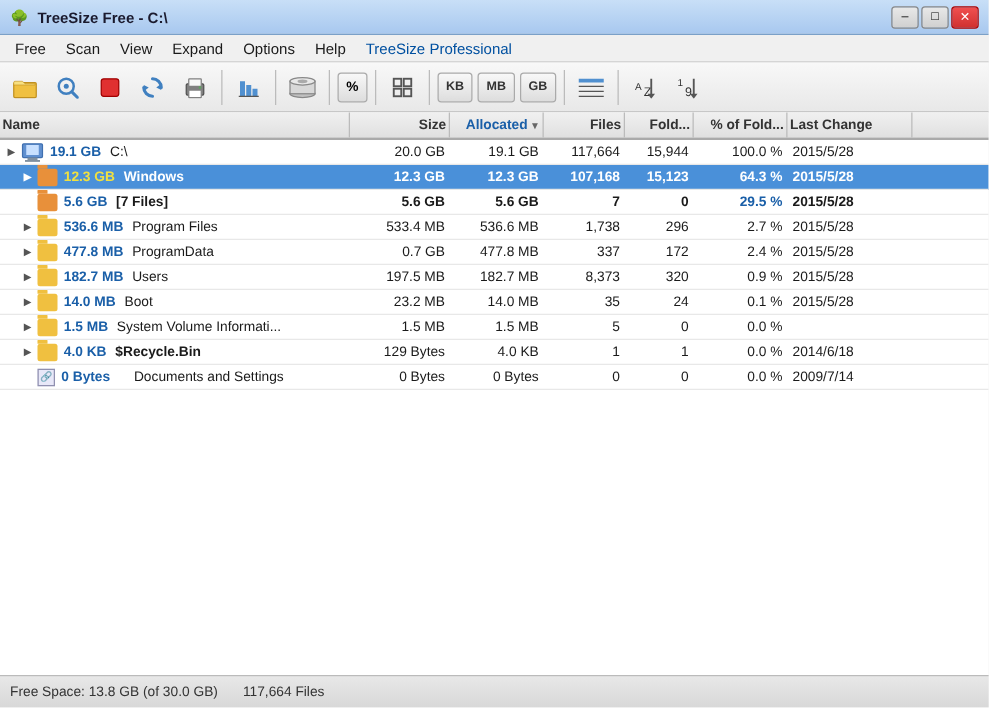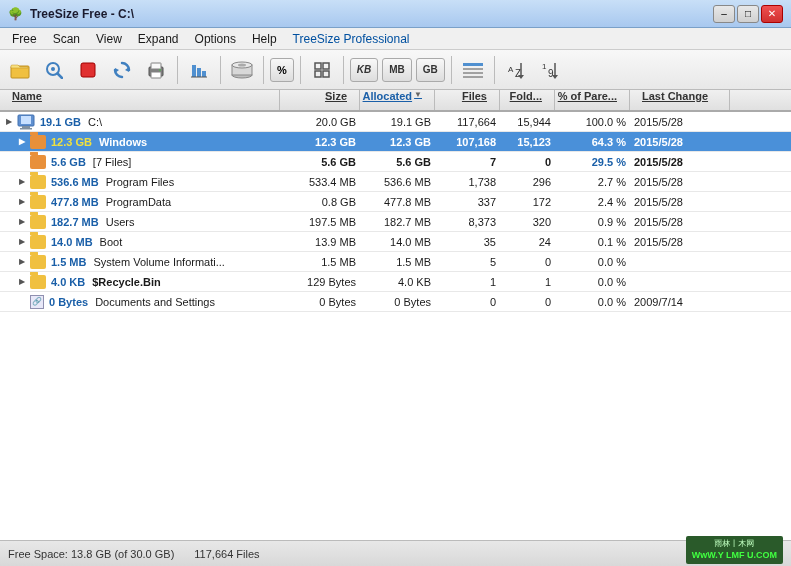--- a/index.html
+++ b/index.html
@@ -113,30 +113,29 @@
 
     
     #table-header {
       display: flex;
       background: linear-gradient(to bottom, #f0f0f0, #e0e0e0);
       border-bottom: 2px solid #aaa;
       height: 22px;
       align-items: center;
     }
     .th-cell {
-      padding: 0 12px;
+      padding: 0 2px;
       font-size: 11px;
       font-weight: bold;
       color: #333;
       border-right: 1px solid #bbb;
       height: 100%;
-      display: flex; align-items: flex-start;
+      display: flex; align-items: center;
       overflow: hidden;
       white-space: nowrap;
-      text-decoration: underline;
     }
     .th-sort-icon { margin-left: 2px; font-size: 8px; color: #666; }
 
     
     #table-body {
       flex: 1;
       overflow-y: auto;
       overflow-x: hidden;
     }
     .tr {
@@ -312,21 +311,21 @@
   <div class="tb-separator"></div>
   <div class="tb-btn">
     <svg width="18" height="18" viewBox="0 0 18 18">
         <rect x="2" y="2" width="6" height="6" fill="none" stroke="#555" stroke-width="1.5"></rect>
         <rect x="10" y="2" width="6" height="6" fill="none" stroke="#555" stroke-width="1.5"></rect>
         <rect x="2" y="10" width="6" height="6" fill="none" stroke="#555" stroke-width="1.5"></rect>
         <rect x="10" y="10" width="6" height="6" fill="none" stroke="#555" stroke-width="1.5"></rect>
       </svg>
   </div>
   <div class="tb-separator"></div>
-  <div class="tb-btn-text" style="color:#333;font-size:10px;font-style:italic;">KB</div>
+  <div class="tb-btn-text" style="color:#333;font-size:10px;">KB</div>
   <div class="tb-btn-text" style="color:#333;font-size:10px;">MB</div>
   <div class="tb-btn-text" style="color:#333;font-size:10px;">GB</div>
   <div class="tb-separator"></div>
   <div class="tb-btn">
     <svg width="22" height="18" viewBox="0 0 22 18">
         <rect x="1" y="2" width="20" height="3" fill="#5090d0"></rect>
         <line x1="1" y1="8" x2="21" y2="8" stroke="#555" stroke-width="1"></line>
         <line x1="1" y1="12" x2="21" y2="12" stroke="#555" stroke-width="1"></line>
         <line x1="1" y1="16" x2="21" y2="16" stroke="#555" stroke-width="1"></line>
       </svg>
@@ -363,21 +362,21 @@
       <span>Allocated</span>
       <span class="th-sort-icon">▼</span>
     </div>
     <div class="th-cell col-files">
       <span>Files</span>
     </div>
     <div class="th-cell col-fold">
       <span>Fold...</span>
     </div>
     <div class="th-cell col-pct">
-      <span>% of Pare...</span>
+      <span>% of Fold...</span>
     </div>
     <div class="th-cell col-last">
       <span>Last Change</span>
     </div>
   </div>
 
   <div id="table-body">
 
     <div class="tr">
       <div class="td-cell col-name name-cell">
@@ -414,21 +413,21 @@
       <div class="td-cell col-pct">64.3 %</div>
       <div class="td-cell col-last">2015/5/28</div>
     </div>
 
     <div class="tr">
       <div class="td-cell col-name name-cell">
         <span style="width:10px; display:inline-block;"></span>
         <span style="width:10px; display:inline-block;"></span>
         <span class="folder-icon orange"></span>
         <span style="color:#1a5fa8; font-weight:bold; margin-left:2px;">5.6 GB</span>
-        <span style="margin-left:4px; font-weight:normal;">[7 Files]</span>
+        <span style="margin-left:4px; font-weight:bold;">[7 Files]</span>
       </div>
       <div class="td-cell col-size" style="font-weight:bold;">5.6 GB</div>
       <div class="td-cell col-alloc" style="font-weight:bold;">5.6 GB</div>
       <div class="td-cell col-files" style="font-weight:bold;">7</div>
       <div class="td-cell col-fold" style="font-weight:bold;">0</div>
       <div class="td-cell col-pct" style="font-weight:bold; color:#1a5fa8;">29.5 %</div>
       <div class="td-cell col-last" style="font-weight:bold;">2015/5/28</div>
     </div>
 
     <div class="tr">
@@ -448,21 +447,21 @@
     </div>
 
     <div class="tr">
       <div class="td-cell col-name name-cell">
         <span style="width:10px; display:inline-block;"></span>
         <span class="expand-arrow">▶</span>
         <span class="folder-icon"></span>
         <span style="color:#1a5fa8; font-weight:bold; margin-left:2px;">477.8 MB</span>
         <span style="margin-left:4px;">ProgramData</span>
       </div>
-      <div class="td-cell col-size">0.8 GB</div>
+      <div class="td-cell col-size">0.7 GB</div>
       <div class="td-cell col-alloc">477.8 MB</div>
       <div class="td-cell col-files">337</div>
       <div class="td-cell col-fold">172</div>
       <div class="td-cell col-pct">2.4 %</div>
       <div class="td-cell col-last">2015/5/28</div>
     </div>
 
     <div class="tr">
       <div class="td-cell col-name name-cell">
         <span style="width:10px; display:inline-block;"></span>
@@ -480,21 +479,21 @@
     </div>
 
     <div class="tr">
       <div class="td-cell col-name name-cell">
         <span style="width:10px; display:inline-block;"></span>
         <span class="expand-arrow">▶</span>
         <span class="folder-icon"></span>
         <span style="color:#1a5fa8; font-weight:bold; margin-left:2px;">14.0 MB</span>
         <span style="margin-left:4px;">Boot</span>
       </div>
-      <div class="td-cell col-size">13.9 MB</div>
+      <div class="td-cell col-size">23.2 MB</div>
       <div class="td-cell col-alloc">14.0 MB</div>
       <div class="td-cell col-files">35</div>
       <div class="td-cell col-fold">24</div>
       <div class="td-cell col-pct">0.1 %</div>
       <div class="td-cell col-last">2015/5/28</div>
     </div>
 
     <div class="tr">
       <div class="td-cell col-name name-cell">
         <span style="width:10px; display:inline-block;"></span>
@@ -516,40 +515,37 @@
         <span class="expand-arrow">▶</span>
         <span class="folder-icon"></span>
         <span style="color:#1a5fa8; font-weight:bold; margin-left:2px;">4.0 KB</span>
         <span style="margin-left:4px;font-weight:bold;">$Recycle.Bin</span>
       </div>
       <div class="td-cell col-size">129 Bytes</div>
       <div class="td-cell col-alloc">4.0 KB</div>
       <div class="td-cell col-files">1</div>
       <div class="td-cell col-fold">1</div>
       <div class="td-cell col-pct">0.0 %</div>
+      <div class="td-cell col-last">2014/6/18</div>
     </div>
 
     <div class="tr">
       <div class="td-cell col-name name-cell">
         <span style="width:10px; display:inline-block;"></span>
         <span style="width:10px; display:inline-block;"></span>
         <span class="shortcut-icon" style="font-size:8px; background:#e8e8f8; border:1px solid #9090b0;">🔗</span>
         <span style="color:#1a5fa8; font-weight:bold; margin-left:2px;">0 Bytes</span>
-        <span style="margin-left:4px;">Documents and Settings</span>
+        <span style="margin-left:16px;">Documents and Settings</span>
       </div>
       <div class="td-cell col-size">0 Bytes</div>
       <div class="td-cell col-alloc">0 Bytes</div>
       <div class="td-cell col-files">0</div>
       <div class="td-cell col-fold">0</div>
       <div class="td-cell col-pct">0.0 %</div>
       <div class="td-cell col-last">2009/7/14</div>
     </div>
   </div>
 </div>
 
 <div id="status-bar">
   <span>Free Space: 13.8 GB  (of 30.0 GB)</span>
   <span>117,664  Files</span>
-  <div id="watermark">
-    <div class="wm-line1">雨林丨木网</div>
-    <div class="wm-line2">WwW.Y LMF U.COM</div>
-  </div>
 </div>
 
 </body></html>

